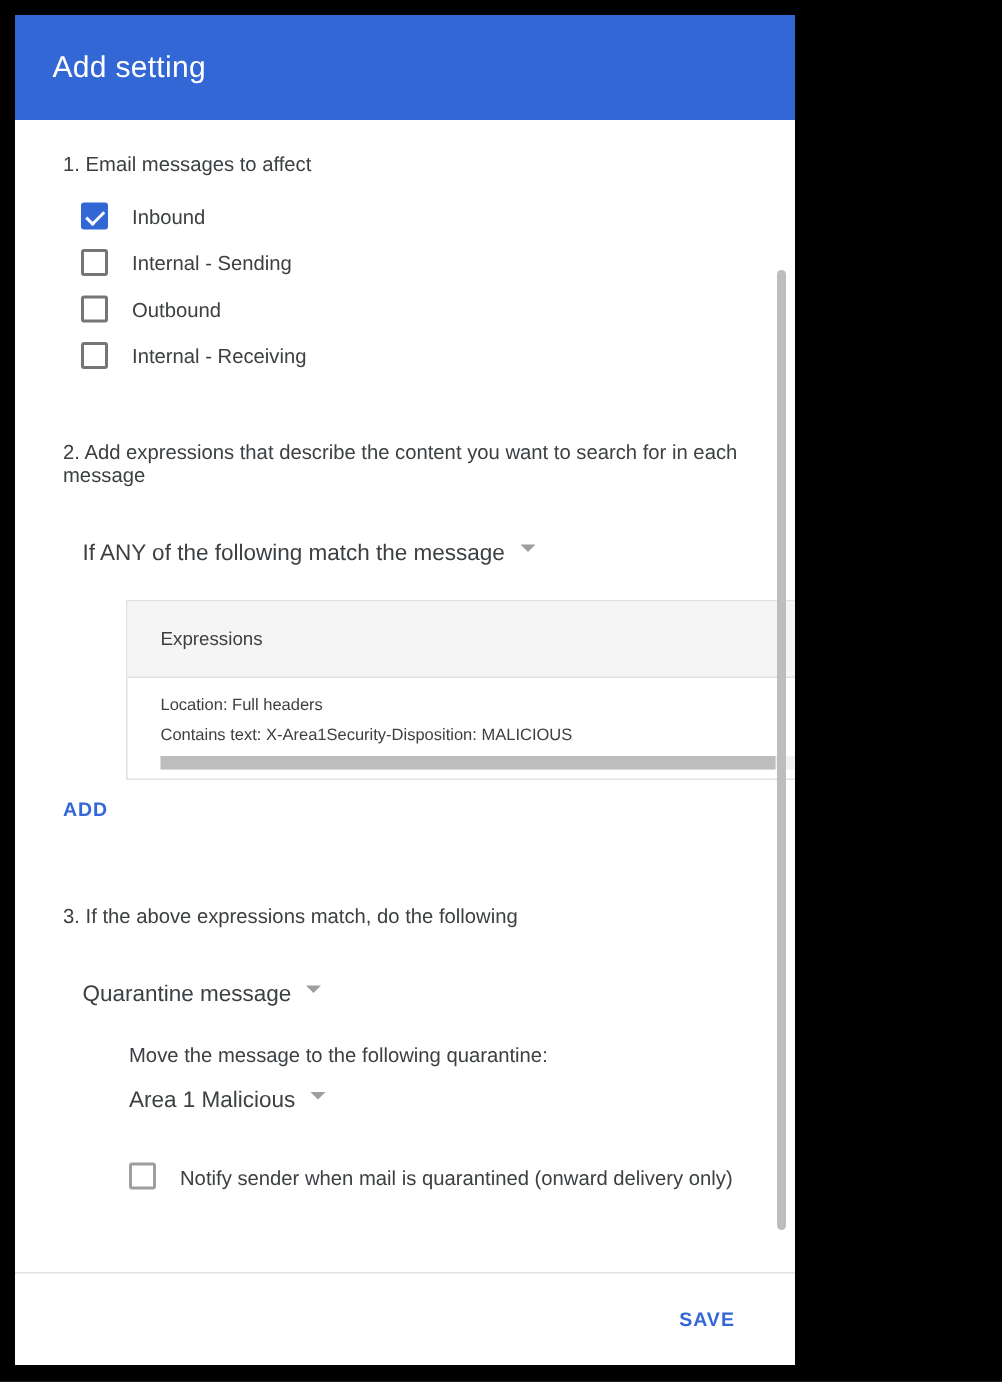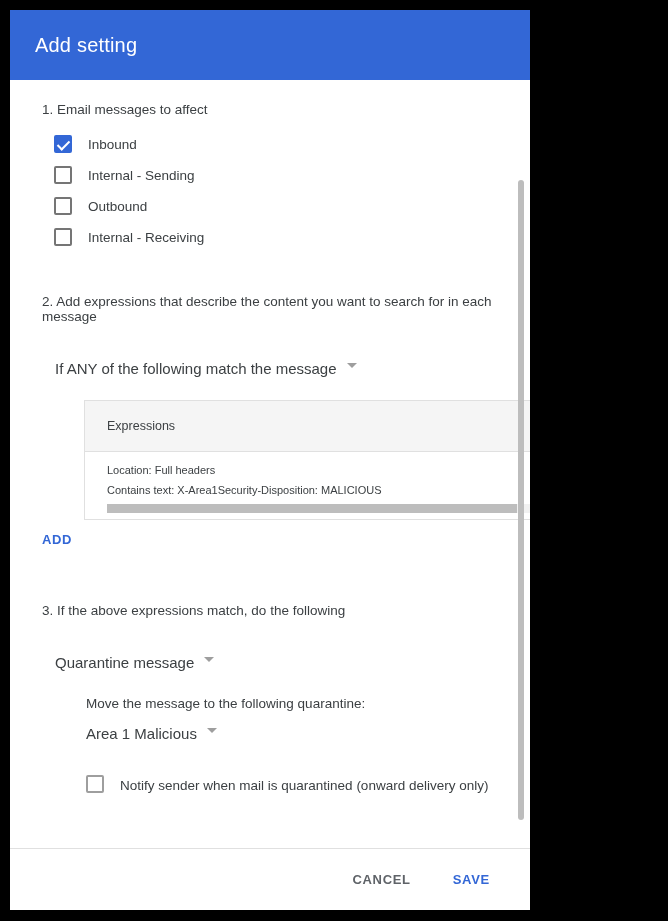--- a/index.html
+++ b/index.html
@@ -310,18 +310,17 @@
           </div>
         </div>
 
       </div>
       <div class="scrollbar-track">
         <div class="scrollbar-thumb"></div>
       </div>
     </div>
 
     <div class="dialog-footer">
-      <button class="footer-btn btn-cancel">CANCEL</button>
       <button class="footer-btn btn-save">SAVE</button>
     </div>
 
   </div>
 </div>
 
 </body></html>

